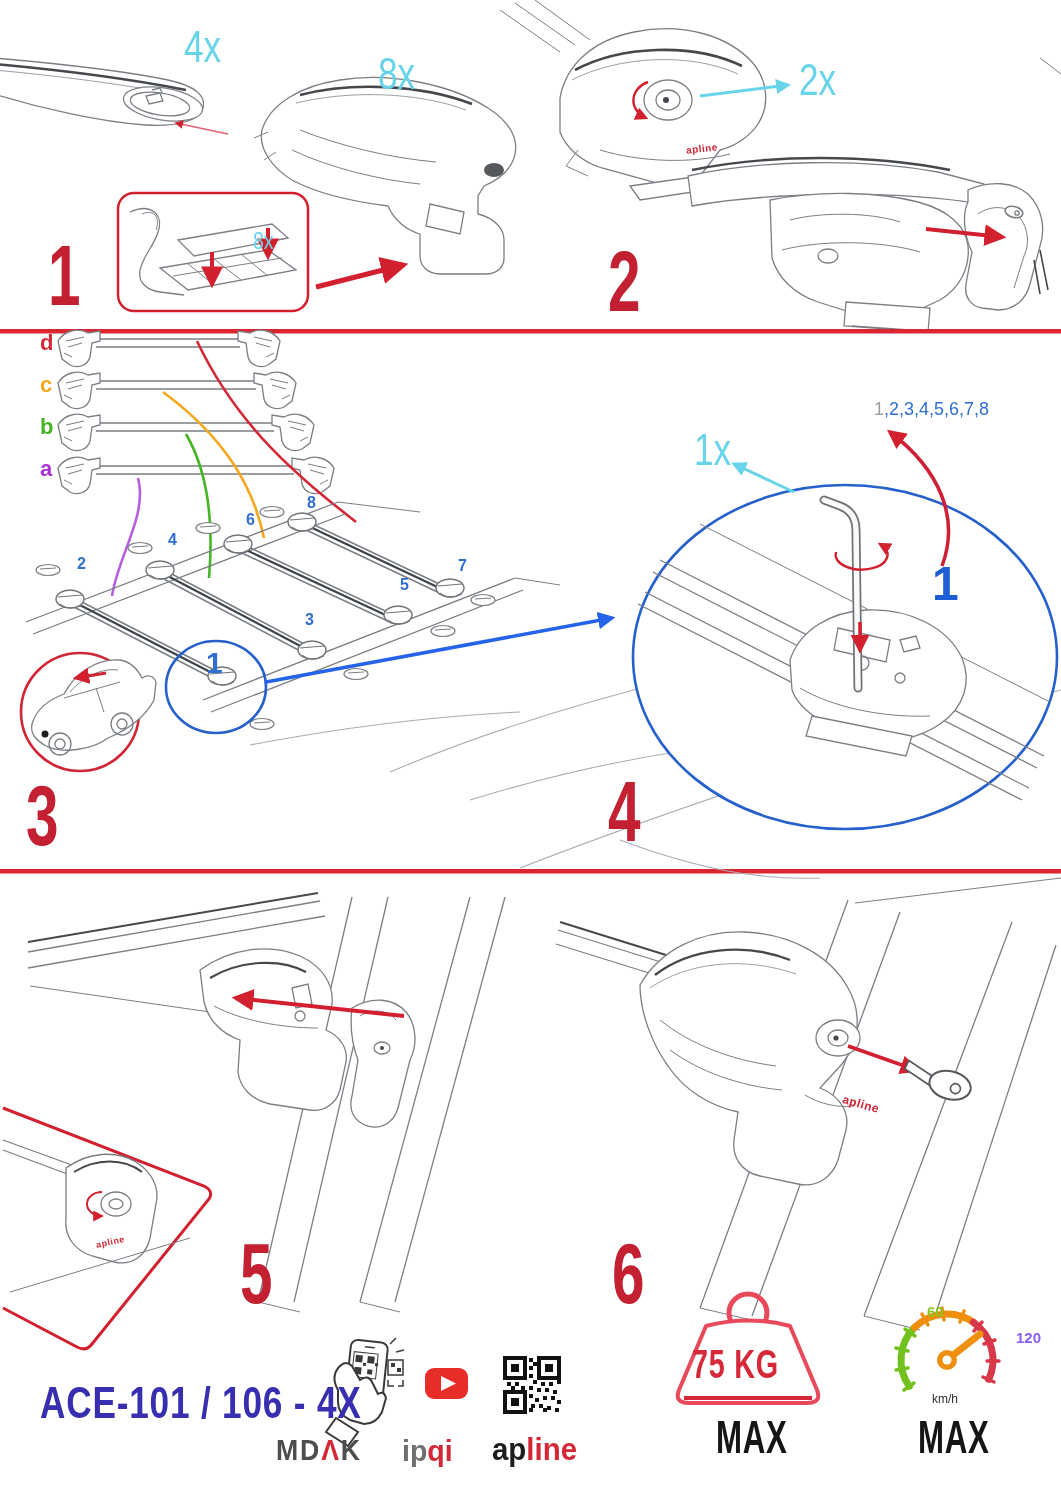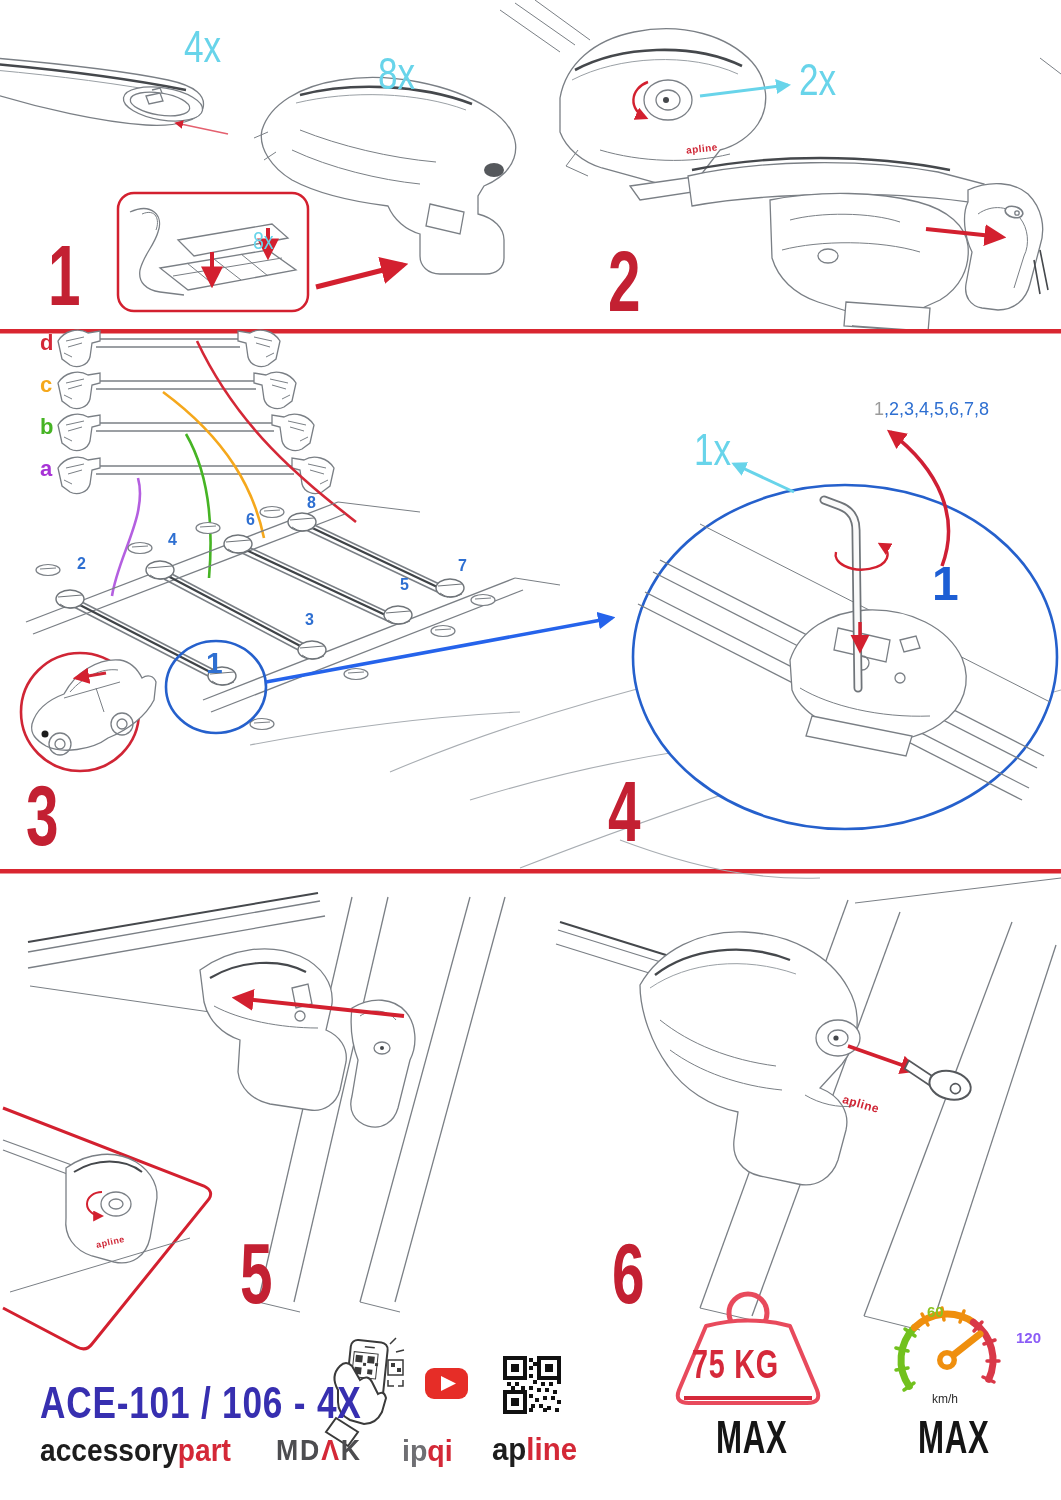--- a/index.html
+++ b/index.html
@@ -461,21 +461,20 @@
 <div class="abs pos" style="left:307px;top:495px">8</div>
 
 <div class="abs seq" style="left:874px;top:400px"><span class="seq-first">1</span><span class="seq-rest">,2,3,4,5,6,7,8</span></div>
 <div class="abs callout1" style="left:932px;top:560px">1</div>
 
 <div class="abs brandfoot" style="left:686px;top:144px;transform:rotate(-6deg)">apline</div>
 <div class="abs brandfoot" style="left:96px;top:1238px;transform:rotate(-12deg);font-size:9px">apline</div>
 <div class="abs brandfoot" style="left:842px;top:1098px;transform:rotate(16deg);font-size:12px">apline</div>
 
 <div class="abs" style="left:40px;top:1381px"><span class="sx model">ACE-101 / 106 - 4X</span></div>
-<div class="abs" style="left:40px;top:1434px"><span class="sx brandrow"><span class="c-black">accessory</span><span class="c-red">part</span></span></div>
 <div class="abs" style="left:276px;top:1436px"><span class="sx mdak"><span>MD</span><span class="c-red">Λ</span><span>K</span></span></div>
 <div class="abs" style="left:402px;top:1436px"><span class="sx ipqi"><span class="c-gray">ip</span><span class="c-red">qi</span></span></div>
 <div class="abs" style="left:492px;top:1433px"><span class="sx apline"><span class="c-black">ap</span><span class="c-red">line</span></span></div>
 
 <div class="abs" style="left:692px;top:1344px"><span class="sx kg">75 KG</span></div>
 <div class="abs" style="left:716px;top:1414px"><span class="sx max">MAX</span></div>
 <div class="abs gnum" style="left:906px;top:1304px;color:#8bc320">60</div>
 <div class="abs gnum" style="left:995px;top:1330px;color:#8b5cf6">120</div>
 <div class="abs kmh" style="left:932px;top:1393px">km/h</div>
 <div class="abs" style="left:918px;top:1414px"><span class="sx max">MAX</span></div>

